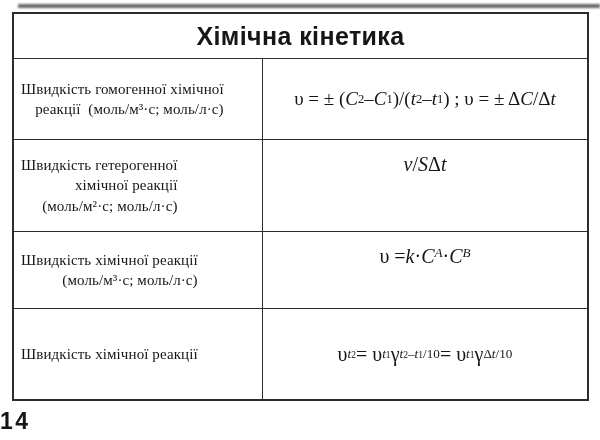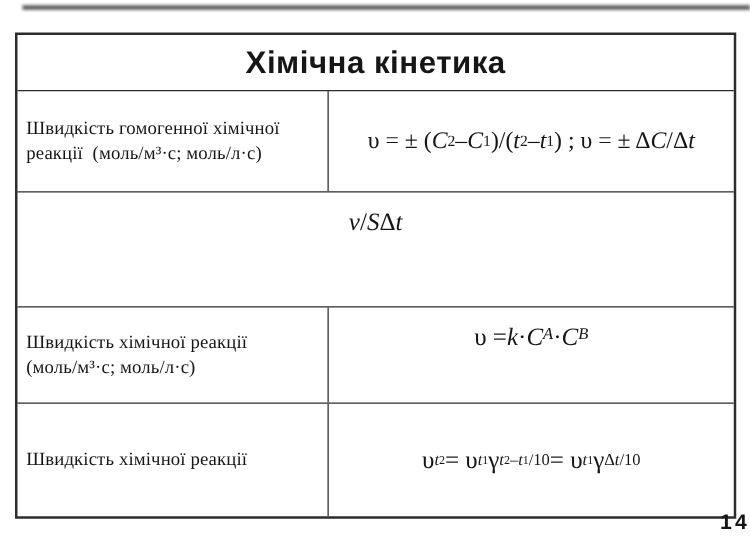--- a/index.html
+++ b/index.html
@@ -16,26 +16,27 @@
   .scan-band {
     position: absolute;
     top: 4px; left: 18px; right: 0;
     height: 4px;
     background: #4d4d4d;
     filter: blur(1.1px);
     opacity: .85;
   }
   .ktable {
     position: absolute;
-    left: 12px; top: 26px;
+    left: 12px; top: 12px;
     width: 577px; height: 389px;
     border: 2px solid #2c2c2c;
     background: #fff;
     display: flex;
     flex-direction: column;
+    text-align: right;
   }
   .row { display: flex; width: 100%; }
   .row + .row { border-top: 1.4px solid #2c2c2c; }
   .h-title   { height: 44px; }
   .h-r1      { height: 81px; }
   .h-r2      { height: 92px; }
   .h-r3      { height: 77px; }
   .h-section { height: 45px; }
   .h-r4      { flex: 1; }
   .cell-label {
@@ -74,24 +75,24 @@
   .section-title {
     font-family: "Liberation Sans", sans-serif;
     font-weight: bold;
     font-size: 20px;
     white-space: pre;
   }
   .page-number {
     position: absolute;
     left: 0; right: 0;
     top: 408px;
-    text-align: right;
+    text-align: left;
     font-family: "Liberation Sans", sans-serif;
     font-weight: bold;
-    font-size: 17px;
+    font-size: 23px;
     letter-spacing: 2.5px;
   }
   
   .it { font-style: italic; }
   .sub    { font-size: 66%; vertical-align: -0.28em; }
   .sup    { font-size: 66%; vertical-align: 0.52em; }
   .subsub { font-size: 48%; vertical-align: -0.55em; }
   .supsub { font-size: 48%; vertical-align: 0.26em; }
 </style>
 </head>
@@ -126,20 +127,23 @@
           <span class="it">t</span>
           <span class="sub">1</span>
           <span>) ;  υ = ± Δ</span>
           <span class="it">C</span>
           <span> /Δ</span>
           <span class="it">t</span>
         </div>
     </div>
 
     <div class="row h-r2">
+      <div class="cell-label">Швидкість гетерогенної
+хімічної реакції
+(моль/м²·с; моль/л·с)</div>
       <div class="cell-formula align-top">
           <span class="it">ν</span>
           <span>/ </span>
           <span class="it">S</span>
           <span>Δ</span>
           <span class="it">t</span>
         </div>
     </div>
 
     <div class="row h-r3">

